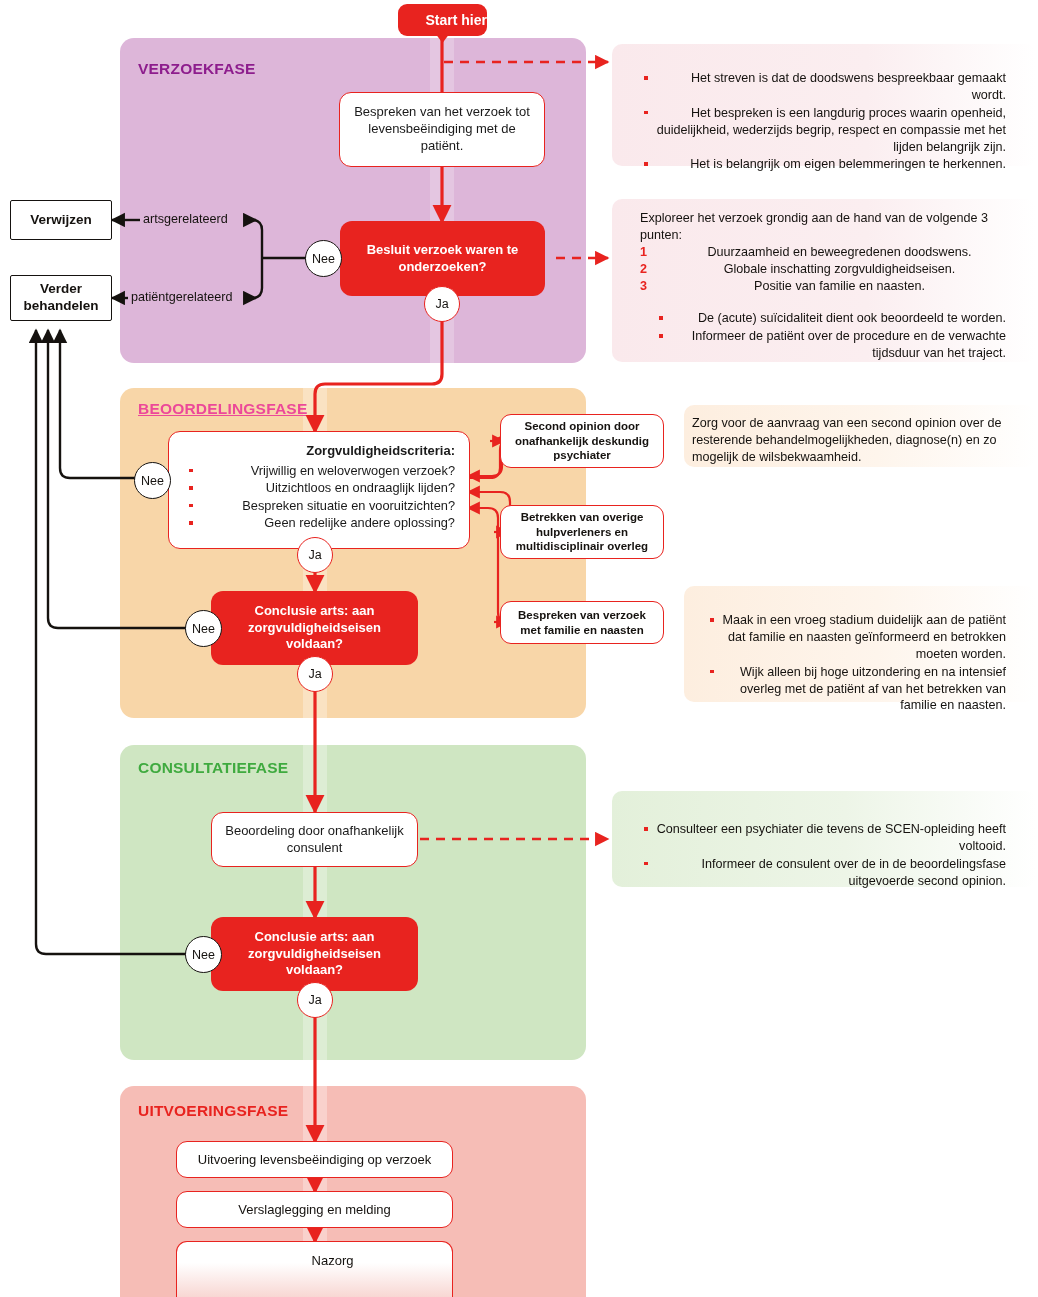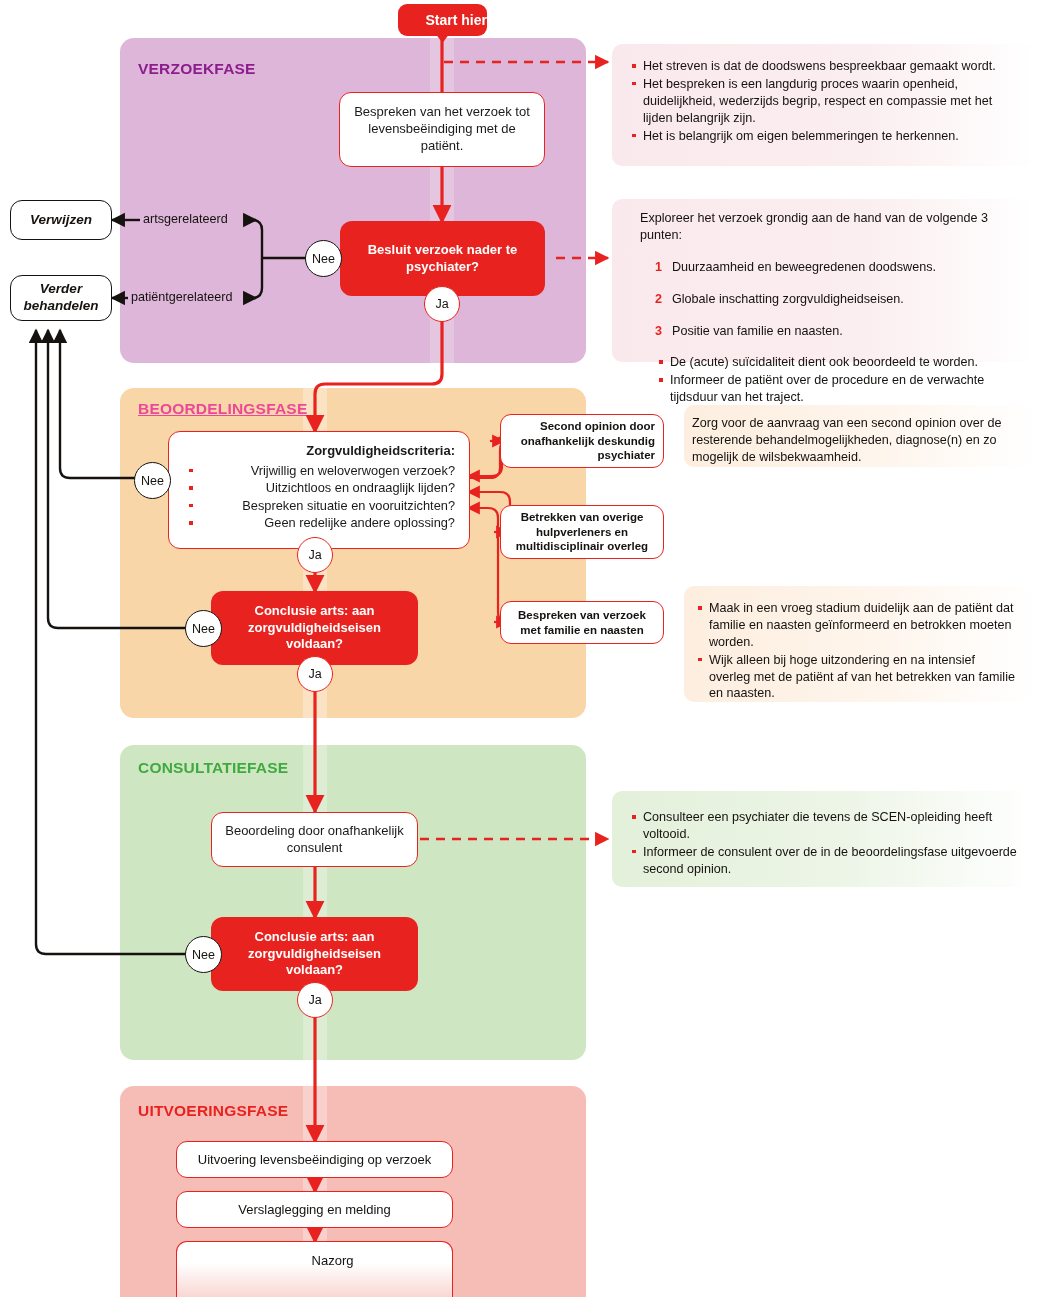--- a/index.html
+++ b/index.html
@@ -24,22 +24,22 @@
   .node{position:absolute;box-sizing:border-box;display:flex;align-items:center;justify-content:center;text-align:center;}
   .node-red{
     background:#e8231f;color:#fff;border-radius:12px;font-weight:bold;
     font-size:13px;line-height:1.28;
   }
   .node-white{
     background:#ffffff;border:1.6px solid #e8231f;border-radius:12px;
     color:#1a1a1a;font-size:13px;line-height:1.3;
   }
   .node-black{
-    background:#ffffff;border:1.6px solid #15120f;border-radius:12px;
-    color:#15120f;font-size:13.5px;font-weight:bold;line-height:1.25;font-style:italic;
+    background:#ffffff;border:1.6px solid #15120f;border-radius:2px;
+    color:#15120f;font-size:13.5px;font-weight:bold;line-height:1.25;
   }
   .node-side{
     background:#ffffff;border:1.4px solid #e8231f;border-radius:11px;
     color:#15120f;font-size:11.5px;line-height:1.25;font-weight:bold;
   }
   .start-node{
     background:#e8231f;color:#fff;font-weight:bold;font-size:14px;
     border-radius:9px;
     justify-content:flex-end;
   }
@@ -51,29 +51,29 @@
   }
   .bubble.ja{border:1.6px solid #e8231f;}
   .bubble.nee{border:1.8px solid #15120f;}
 
   
   .info{
     position:absolute;box-sizing:border-box;border-radius:10px;
     font-size:12.6px;line-height:1.34;color:#15120f;
     padding:10px 14px 10px 14px;
   }
-  .info ul{margin:4px;padding:0;list-style:none;}
+  .info ul{margin:16px;padding:0;list-style:none;text-align:right;}
   .info li{position:relative;padding-left:13px;margin:0 0 1px 0;}
   .info li:before{
     content:"";position:absolute;left:2px;top:6px;width:3.5px;height:3.5px;
     background:#e8231f;
   }
   .info .plain{margin:0;}
   .info ol{margin:0;padding:0;list-style:none;counter-reset:n;}
-  .info ol>li{padding-left:17px;margin:15px;}
+  .info ol>li{padding-left:17px;margin:0;text-align:center;}
   .info ol>li:before{
     content:counter(n);counter-increment:n;color:#e8231f;font-weight:bold;
     background:none;position:absolute;left:0;top:0;width:auto;height:auto;font-size:12.6px;
   }
 
   .sidelabel{position:absolute;font-size:12.6px;color:#15120f;white-space:nowrap;}
 
   
   .exec-box{
     position:absolute;box-sizing:border-box;border:1.5px solid #e8231f;border-radius:11px;
@@ -225,21 +225,21 @@
   <div class="node start-node" style="left:398px;top:4px;width:89px;height:32px;">
     <span>Start hier</span>
   </div>
   <div style="position:absolute;left:435px;top:33px;width:15px;height:10px;background:#e8231f;clip-path:polygon(0 0,100% 0,50% 100%);"></div>
 
   <div class="node node-white" style="left:339px;top:92px;width:206px;height:75px;padding:6px 12px;">
     <span>Bespreken van het verzoek tot levensbeëindiging met de patiënt.</span>
   </div>
 
   <div class="node node-red" style="left:340px;top:221px;width:205px;height:75px;padding:4px 16px;">
-    <span>Besluit verzoek nader te psychiater?</span>
+    <span>Besluit verzoek waren te onderzoeken?</span>
   </div>
   <div class="bubble ja" style="left:424px;top:286px;width:36px;height:36px;">
     <span>Ja</span>
   </div>
   <div class="bubble nee" style="left:305px;top:240px;width:37px;height:37px;">
     <span>Nee</span>
   </div>
 
   <div class="node node-black" style="left:10px;top:200px;width:102px;height:40px;">
     <span>Verwijzen</span>
@@ -271,21 +271,21 @@
       </li>
     </ul>
   </div>
   <div class="bubble nee" style="left:134px;top:462px;width:37px;height:37px;">
     <span>Nee</span>
   </div>
   <div class="bubble ja" style="left:297px;top:537px;width:36px;height:36px;">
     <span>Ja</span>
   </div>
 
-  <div class="node node-side" style="left:500px;top:414px;width:164px;height:54px;padding:3px 8px;text-align:right;">
+  <div class="node node-side" style="left:500px;top:414px;width:164px;height:54px;padding:3px 8px;">
     <span>Second opinion door onafhankelijk deskundig psychiater</span>
   </div>
   <div class="node node-side" style="left:500px;top:505px;width:164px;height:54px;padding:3px 8px;">
     <span>Betrekken van overige hulpverleners en multidisciplinair overleg</span>
   </div>
   <div class="node node-side" style="left:500px;top:601px;width:164px;height:43px;padding:3px 8px;">
     <span>Bespreken van verzoek met familie en naasten</span>
   </div>
 
   <div class="node node-red" style="left:211px;top:591px;width:207px;height:74px;padding:4px 12px;">

